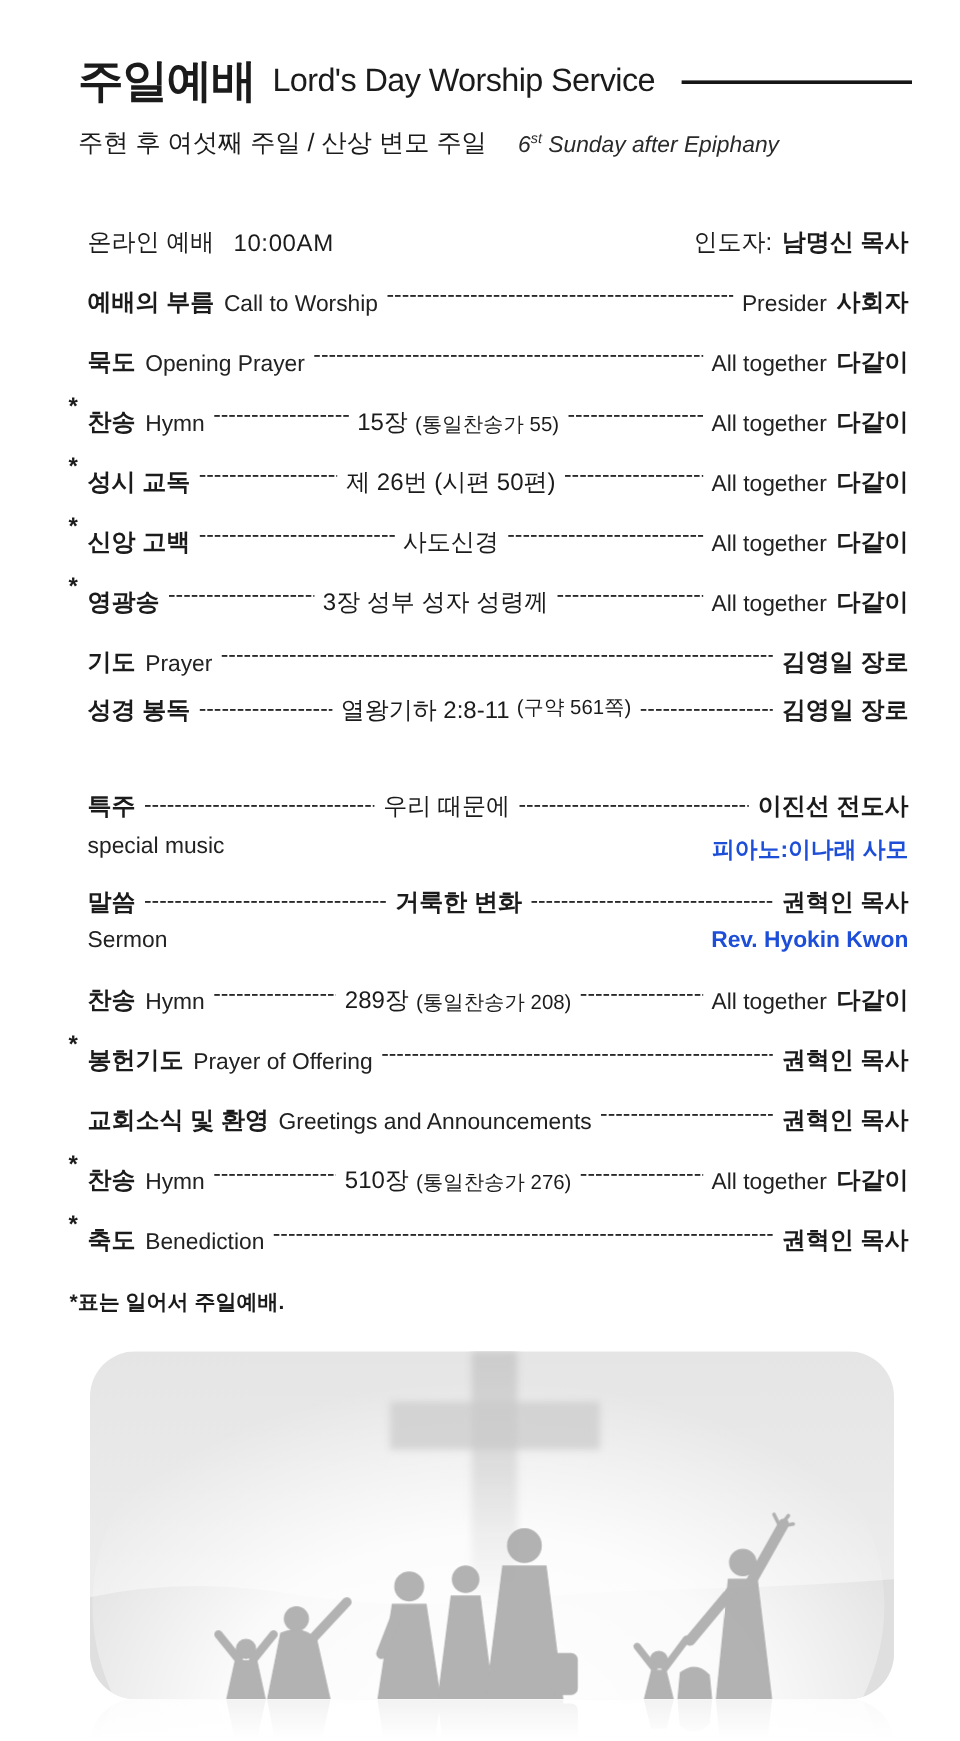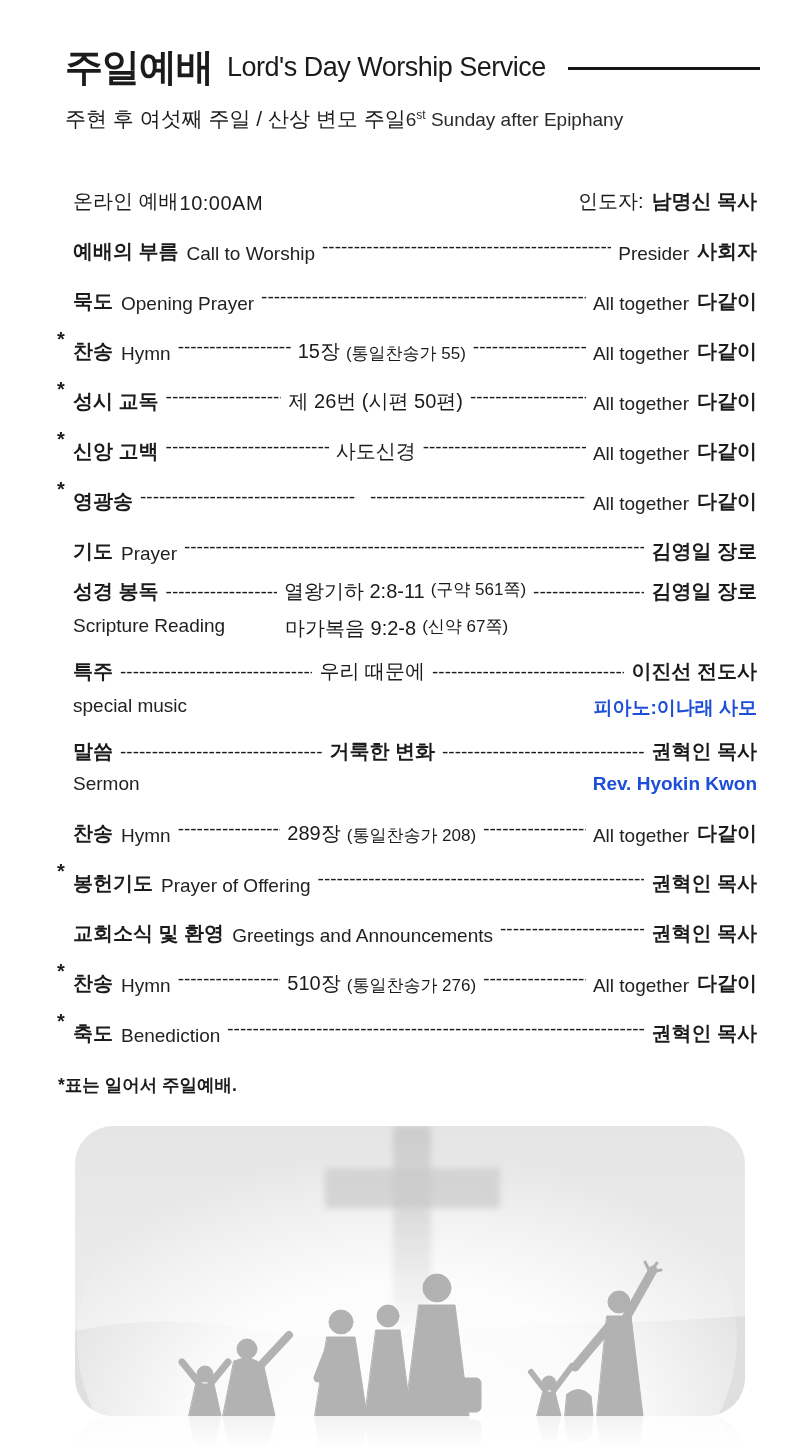--- a/index.html
+++ b/index.html
@@ -7,21 +7,21 @@
        font-family:"Liberation Sans","DejaVu Sans",sans-serif;color:#1b1b1b;}
 
   
   header{padding:42px 40px 0 65px;}
   .title-line{display:flex;align-items:center;}
   .title-ko{font-size:38px;font-weight:800;letter-spacing:-1px;white-space:nowrap;}
   .title-en{font-size:27px;font-weight:500;margin-left:14px;white-space:nowrap;letter-spacing:-0.5px;}
   .rule{flex:1;height:3px;background:#161616;margin-left:22px;transform:translateY(1px);}
   .subtitle{margin-top:12px;font-size:21px;display:flex;align-items:baseline;}
   .sub-ko{font-weight:500;white-space:nowrap;}
-  .sub-en{font-size:19px;font-weight:400;color:#2a2a2a;white-space:nowrap;}
+  .sub-en{font-size:19px;font-weight:400;margin-left:26px;color:#2a2a2a;white-space:nowrap;font-style:italic;}
   .sub-en sup{font-size:12px;}
 
   
   .order{margin:32px 43px 0 73px;}
   .row{height:50px;box-sizing:border-box;padding-top:13px;display:flex;align-items:flex-end;position:relative;}
   .row2{height:80px;box-sizing:border-box;padding-top:13px;display:block;position:relative;}
   .row2.short{height:72px;}
   .line{display:flex;align-items:flex-start;}
   .subline{margin-top:10px;}
   .row2.short .subline{margin-top:8px;}
@@ -35,21 +35,21 @@
   .center.bold{font-weight:700;}
   .note{font-size:17px;font-weight:400;white-space:nowrap;margin-left:6px;}
   .right-en{font-size:19px;font-weight:400;white-space:nowrap;margin-right:8px;color:#222;}
   .right-ko{font-size:20px;font-weight:700;white-space:nowrap;}
   .fill{flex:1 1 0;min-width:16px;overflow:hidden;white-space:nowrap;margin:0 7px;
         align-self:center;font-size:19px;color:#1b1b1b;}
   .spacer{flex:1;}
   .sublabel{min-width:212px;display:inline-block;font-size:19px;color:#222;white-space:nowrap;}
   .sub-right{font-size:19px;font-weight:700;white-space:nowrap;color:#1d4ed8;}
   .sub-right.korean{font-size:19px;}
-  .time{font-size:20px;font-weight:400;margin-left:1px;letter-spacing:0.5px;}
+  .time{font-size:20px;font-weight:400;margin-left:16px;letter-spacing:0.5px;}
 
   
   .footnote{margin:26px 0 0 58px;font-size:17.5px;font-weight:700;}
 
   
   .photo-zone{position:absolute;left:75px;top:1126px;width:670px;}
   .photo{width:670px;height:290px;border-radius:38px;overflow:hidden;position:relative;}
   .photo svg{display:block;}
   .reflection{width:670px;height:33px;overflow:hidden;transform:scaleY(-1);opacity:0.3;}
   .refl-clip{width:670px;height:290px;margin-top:-257px;border-radius:38px;overflow:hidden;}
@@ -126,45 +126,41 @@
     <span class="center">사도신경</span>
     <span class="fill">--------------------------------------------------------------------------------------------------------------------------------------------</span>
     <span class="right-en">All together</span>
     <span class="right-ko">다같이</span>
   </div>
 
   <div class="row">
     <span class="ast">*</span>
     <span class="ko">영광송</span>
     <span class="fill">--------------------------------------------------------------------------------------------------------------------------------------------</span>
+    <span class="center">3장 성부 성자 성령께</span>
     <span class="fill">--------------------------------------------------------------------------------------------------------------------------------------------</span>
     <span class="right-en">All together</span>
     <span class="right-ko">다같이</span>
   </div>
 
   <div class="row">
     <span class="ko">기도</span>
     <span class="en">Prayer</span>
     <span class="fill">--------------------------------------------------------------------------------------------------------------------------------------------</span>
     <span class="right-ko">김영일 장로</span>
   </div>
 
   <div class="row2">
     <div class="line">
       <span class="ko">성경 봉독</span>
       <span class="fill">--------------------------------------------------------------------------------------------------------------------------------------------</span>
       <span class="center">열왕기하 2:8-11</span>
       <span class="note">(구약 561쪽)</span>
       <span class="fill">--------------------------------------------------------------------------------------------------------------------------------------------</span>
       <span class="right-ko">김영일 장로</span>
-    </div>
-    <div class="line subline">
-      <span class="sublabel">Scripture Reading</span>
-      <span class="ko-reg">마가복음 9:2-8</span>
-      <span class="note">(신약 67쪽)</span>
     </div>
   </div>
 
   <div class="row2">
     <div class="line">
       <span class="ko">특주</span>
       <span class="fill">--------------------------------------------------------------------------------------------------------------------------------------------</span>
       <span class="center">우리 때문에</span>
       <span class="fill">--------------------------------------------------------------------------------------------------------------------------------------------</span>
       <span class="right-ko">이진선 전도사</span>

